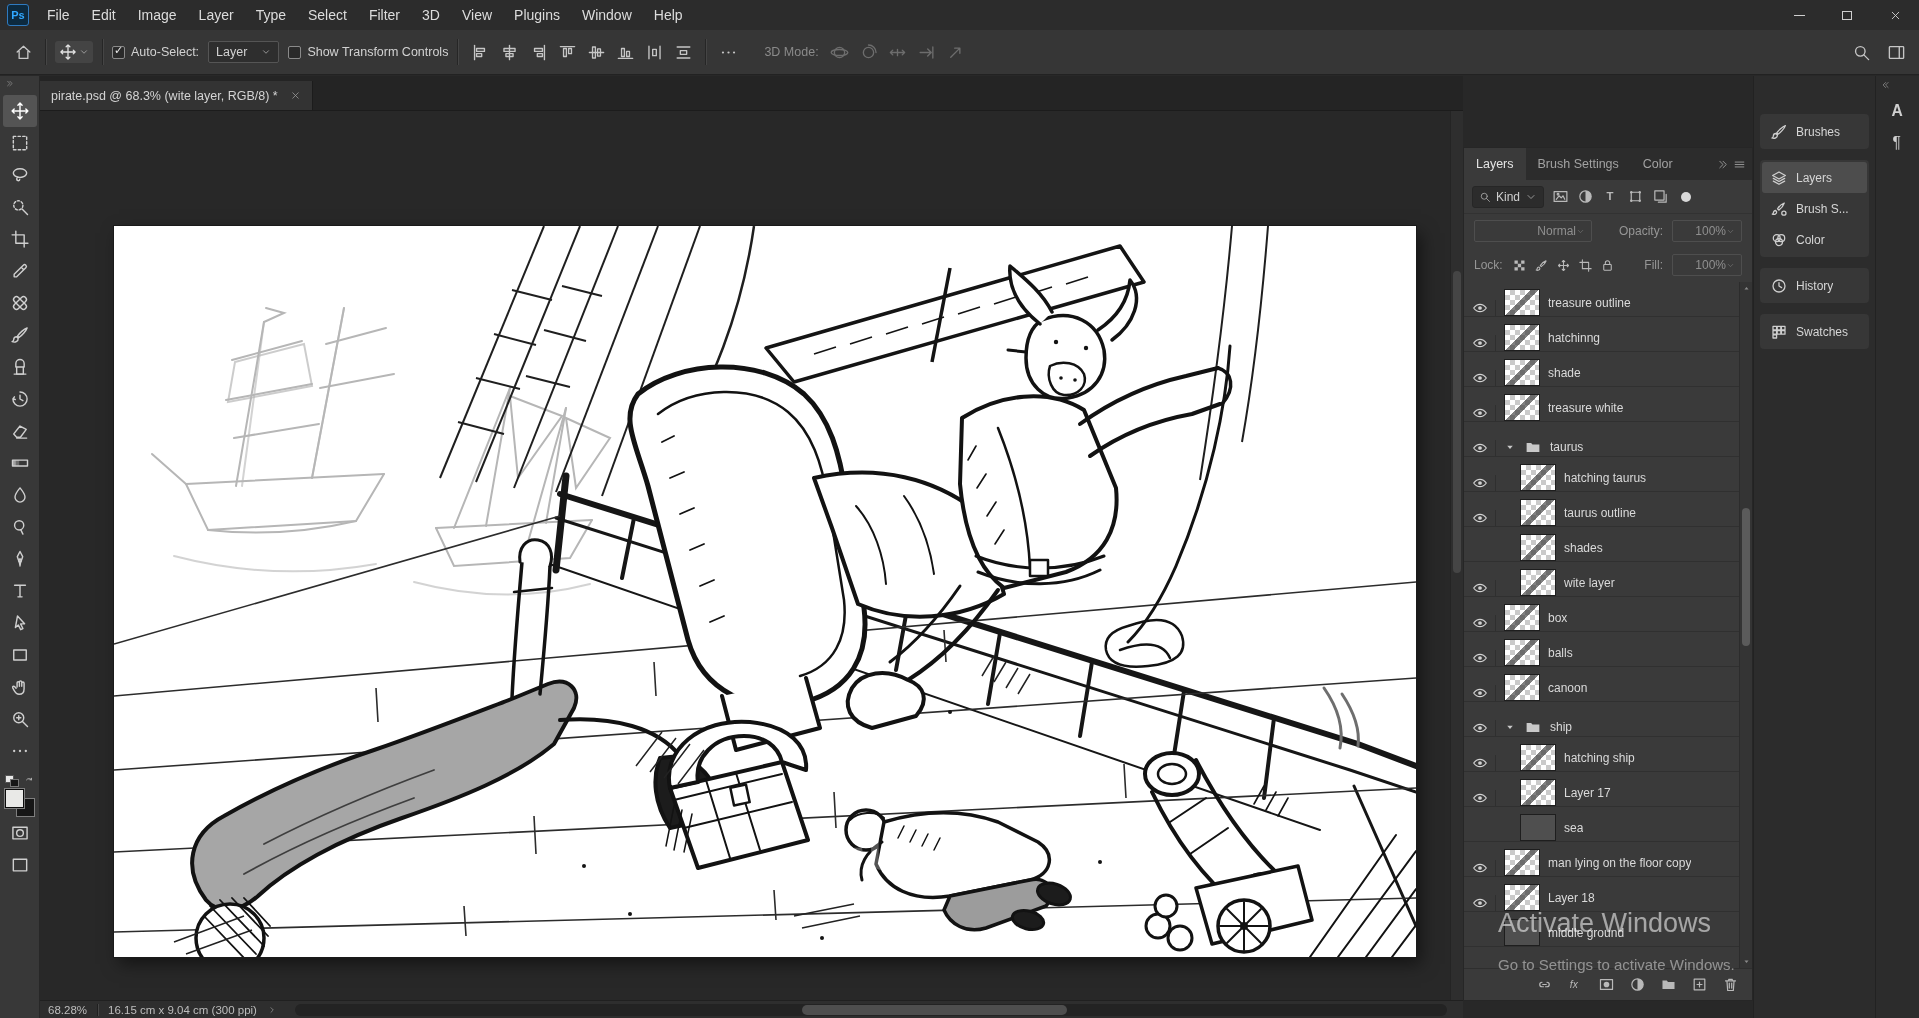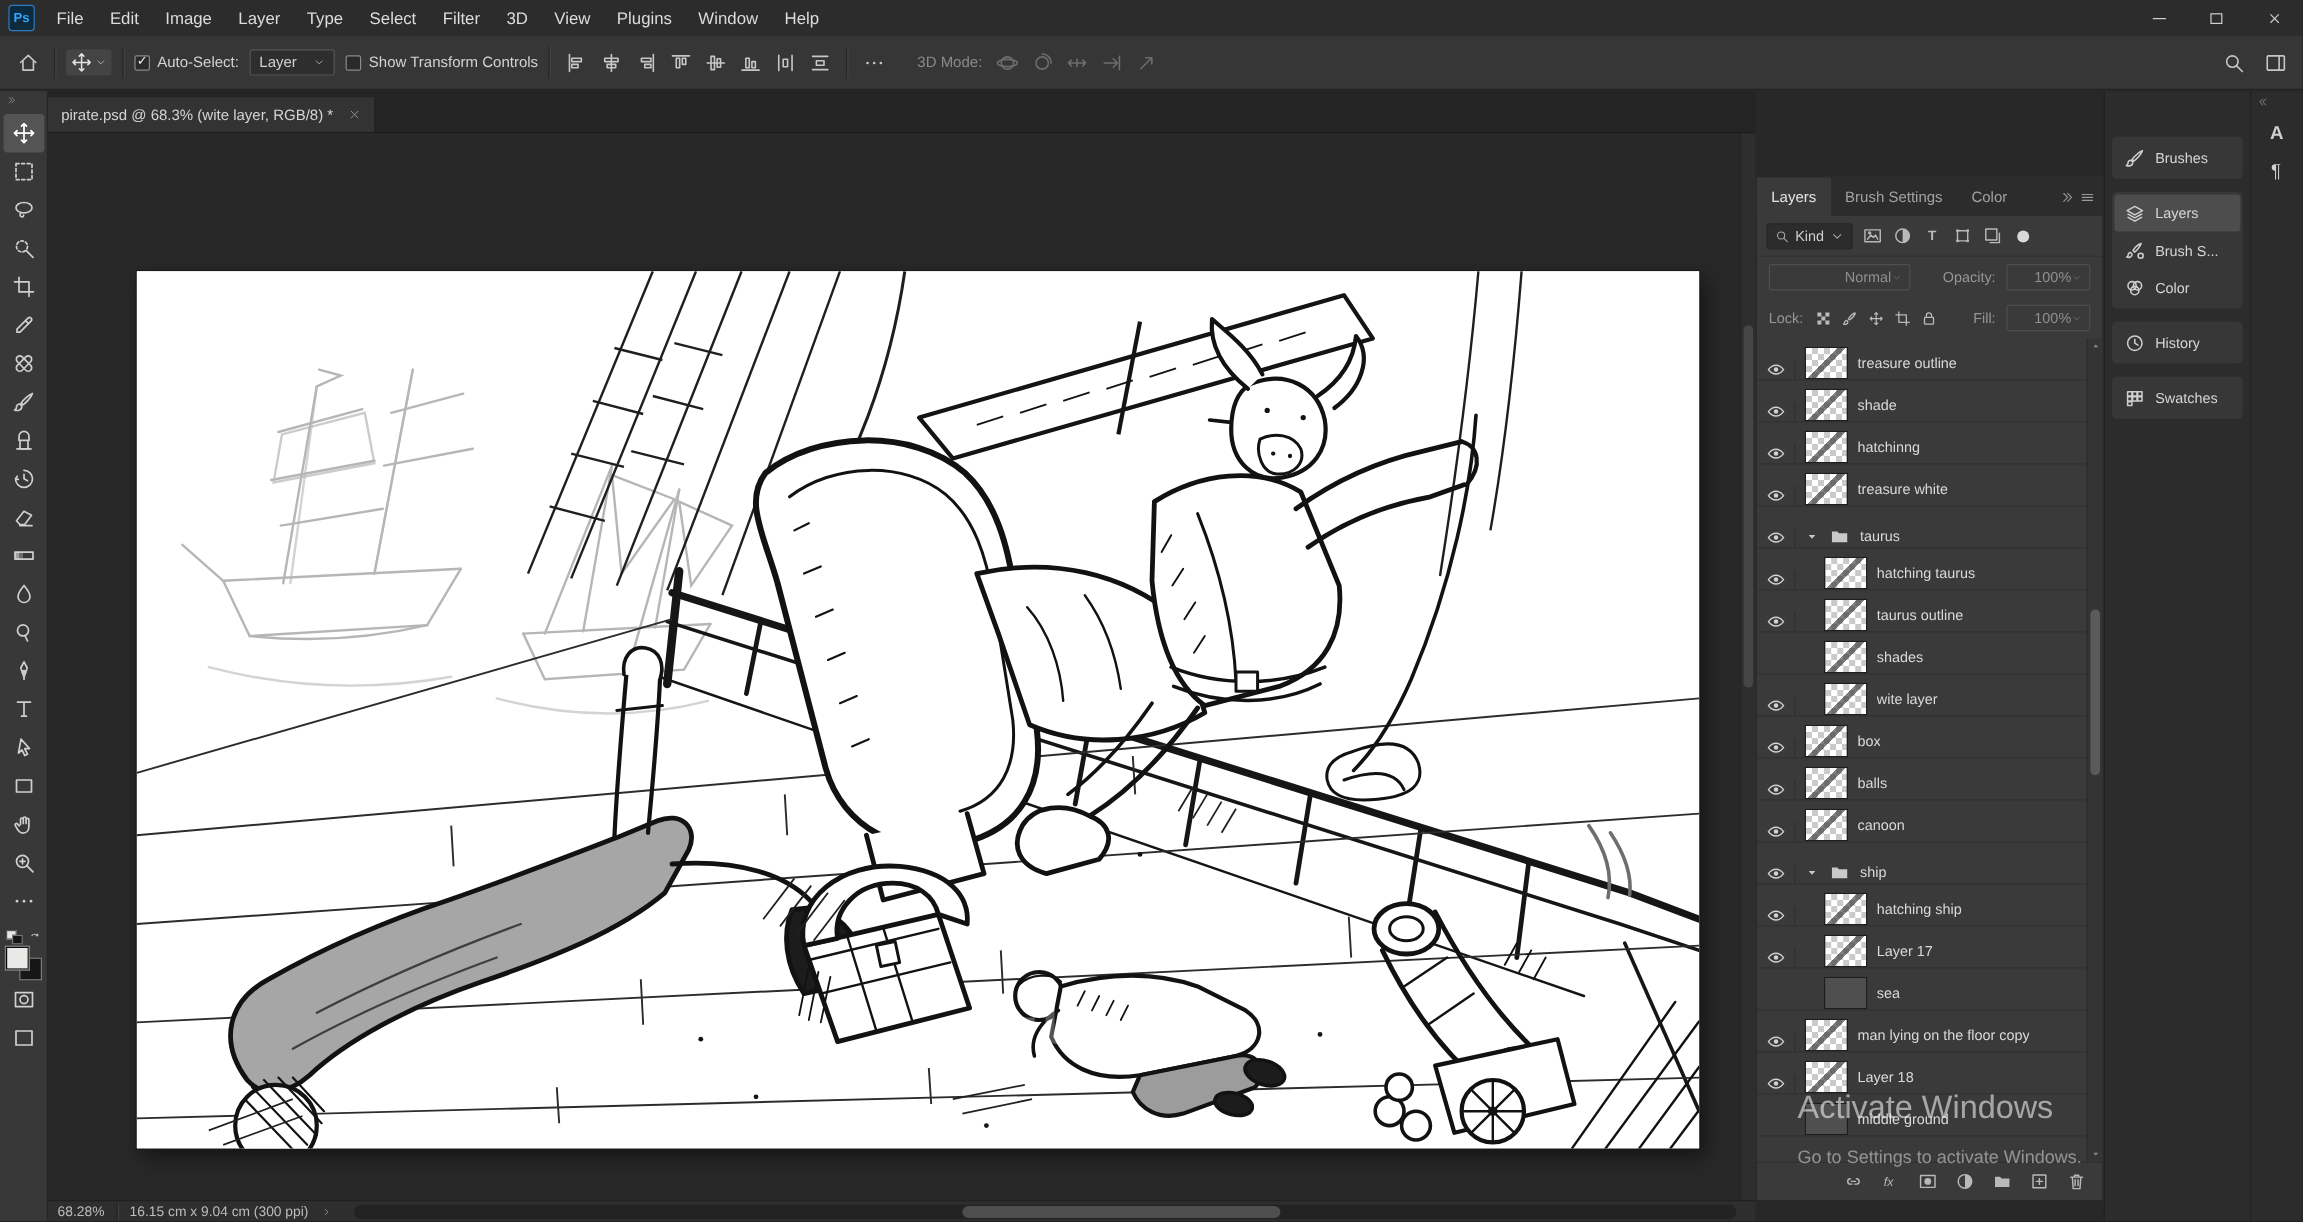--- a/index.html
+++ b/index.html
@@ -872,33 +872,33 @@
           </div>
           <div class="layer-row">
             <div class="eye-cell">
               <svg viewBox="0 0 24 24" fill="none" stroke="currentColor" stroke-width="1.7" stroke-linecap="round" stroke-linejoin="round">
                 <path d="M2.5 12S6.5 6.5 12 6.5 21.5 12 21.5 12 17.5 17.5 12 17.5 2.5 12 2.5 12z"></path>
                 <circle cx="12" cy="12" r="2.8" fill="currentColor" stroke="none"></circle>
               </svg>
             </div>
             <div class="layer-body">
               <span class="thumb"></span>
+              <span class="lname">hatchinng</span>
+            </div>
+          </div>
+          <div class="layer-row">
+            <div class="eye-cell">
+              <svg viewBox="0 0 24 24" fill="none" stroke="currentColor" stroke-width="1.7" stroke-linecap="round" stroke-linejoin="round">
+                <path d="M2.5 12S6.5 6.5 12 6.5 21.5 12 21.5 12 17.5 17.5 12 17.5 2.5 12 2.5 12z"></path>
+                <circle cx="12" cy="12" r="2.8" fill="currentColor" stroke="none"></circle>
+              </svg>
+            </div>
+            <div class="layer-body">
+              <span class="thumb"></span>
               <span class="lname">shade</span>
-            </div>
-          </div>
-          <div class="layer-row">
-            <div class="eye-cell">
-              <svg viewBox="0 0 24 24" fill="none" stroke="currentColor" stroke-width="1.7" stroke-linecap="round" stroke-linejoin="round">
-                <path d="M2.5 12S6.5 6.5 12 6.5 21.5 12 21.5 12 17.5 17.5 12 17.5 2.5 12 2.5 12z"></path>
-                <circle cx="12" cy="12" r="2.8" fill="currentColor" stroke="none"></circle>
-              </svg>
-            </div>
-            <div class="layer-body">
-              <span class="thumb"></span>
-              <span class="lname">hatchinng</span>
             </div>
           </div>
           <div class="layer-row">
             <div class="eye-cell">
               <svg viewBox="0 0 24 24" fill="none" stroke="currentColor" stroke-width="1.7" stroke-linecap="round" stroke-linejoin="round">
                 <path d="M2.5 12S6.5 6.5 12 6.5 21.5 12 21.5 12 17.5 17.5 12 17.5 2.5 12 2.5 12z"></path>
                 <circle cx="12" cy="12" r="2.8" fill="currentColor" stroke="none"></circle>
               </svg>
             </div>
             <div class="layer-body">

